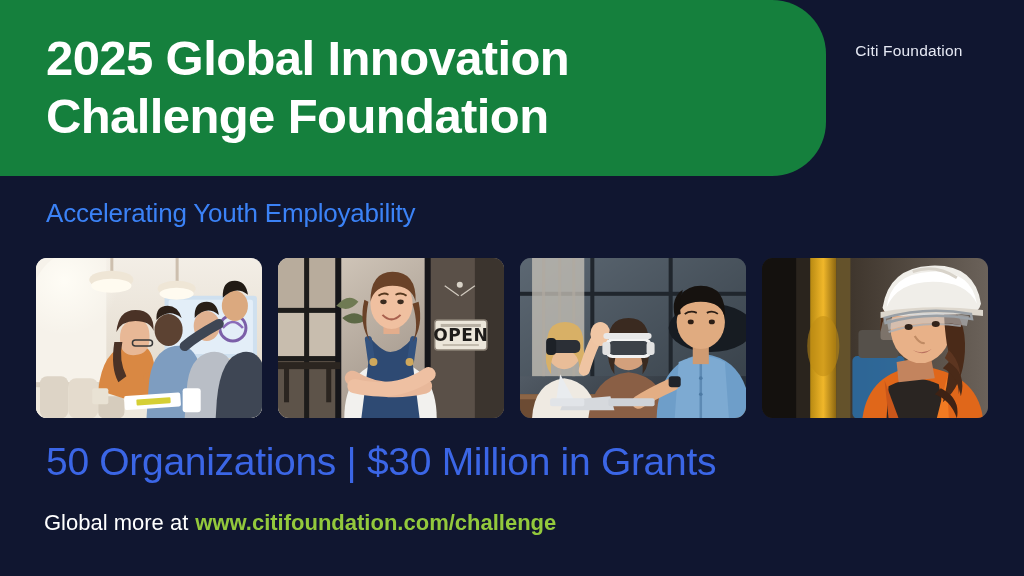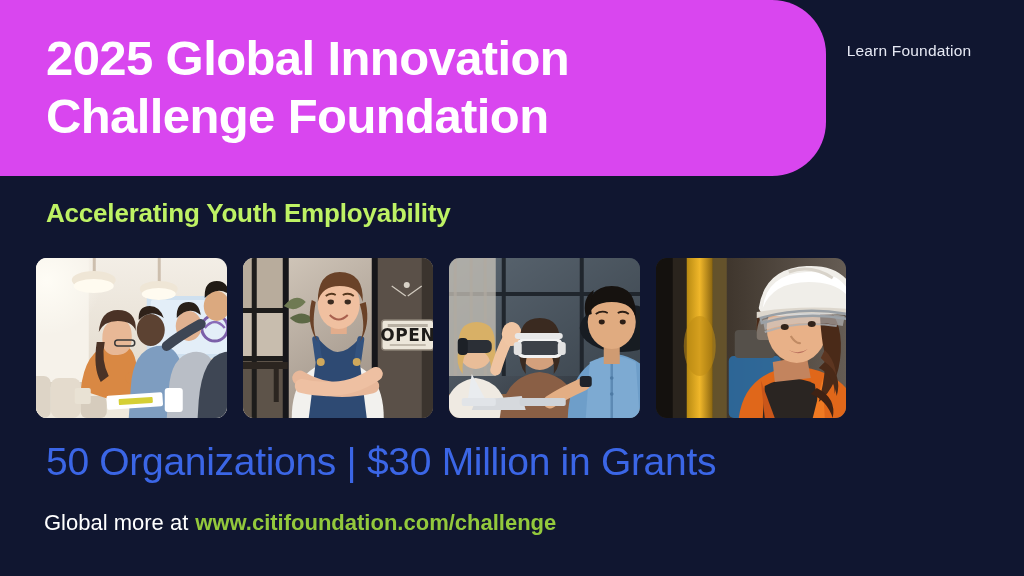--- a/index.html
+++ b/index.html
@@ -17,21 +17,21 @@
     width:1024px; height:576px;
     background:#101630;
     overflow:hidden;
   }
 
   
   .header-band{
     position:absolute;
     left:0; top:0;
     width:826px; height:176px;
-    background:#d946ef;
+    background:#15803d;
     border-radius:0 54px 54px 0;
   }
   .header-title{
     position:absolute;
     left:46px; top:30px;
     width:760px;
     color:#ffffff;
     font-size:49px;
     font-weight:700;
     line-height:1.18;
@@ -74,31 +74,31 @@
     top:3px;
     width:60px;
     height:26px;
     pointer-events:none;
   }
 
   
   .subtitle{
     position:absolute;
     left:46px; top:198px;
-    color:#bef264;
+    color:#3b82f6;
     font-size:26px;
-    font-weight:700;
+    font-weight:400;
     letter-spacing:-0.2px;
   }
 
   
   .photo-strip{
     position:absolute;
     left:36px; top:258px;
-    width:810px; height:160px;
+    width:952px; height:160px;
     display:flex;
     gap:16px;
   }
   .photo{
     position:relative;
     flex:1 1 0;
     height:160px;
     border-radius:11px;
     overflow:hidden;
     background:#20283f;
@@ -133,21 +133,21 @@
 <div class="poster">
 
   <div class="header-band">
     <div class="header-title">
       <span class="line">2025 Global Innovation</span>
       <span class="line">Challenge Foundation</span>
     </div>
   </div>
 
   <div class="brand">
-    <div class="brand-name">Learn Foundation</div>
+    <div class="brand-name">Citi Foundation</div>
   </div>
 
   <div class="subtitle">Accelerating Youth Employability</div>
 
   <div class="photo-strip">
 
     <div class="photo">
       <svg viewBox="0 0 225 160" preserveAspectRatio="xMidYMid slice">
         <defs>
           <linearGradient id="p1wall" x1="0" y1="0" x2="0" y2="1">

